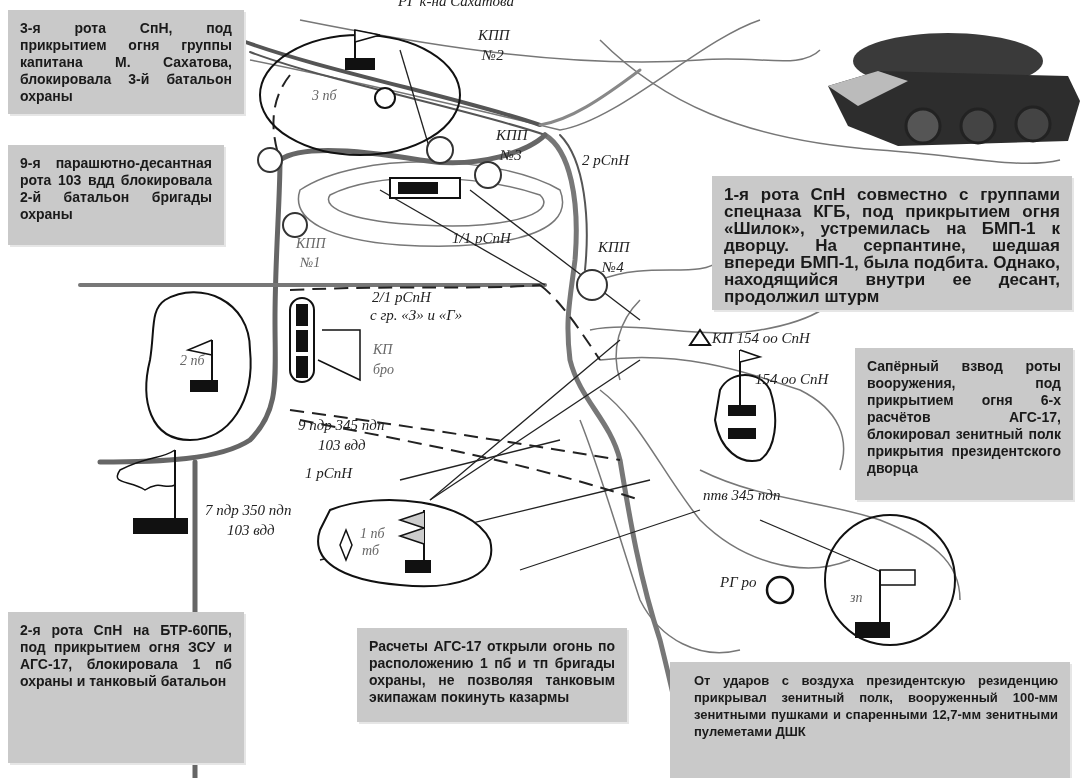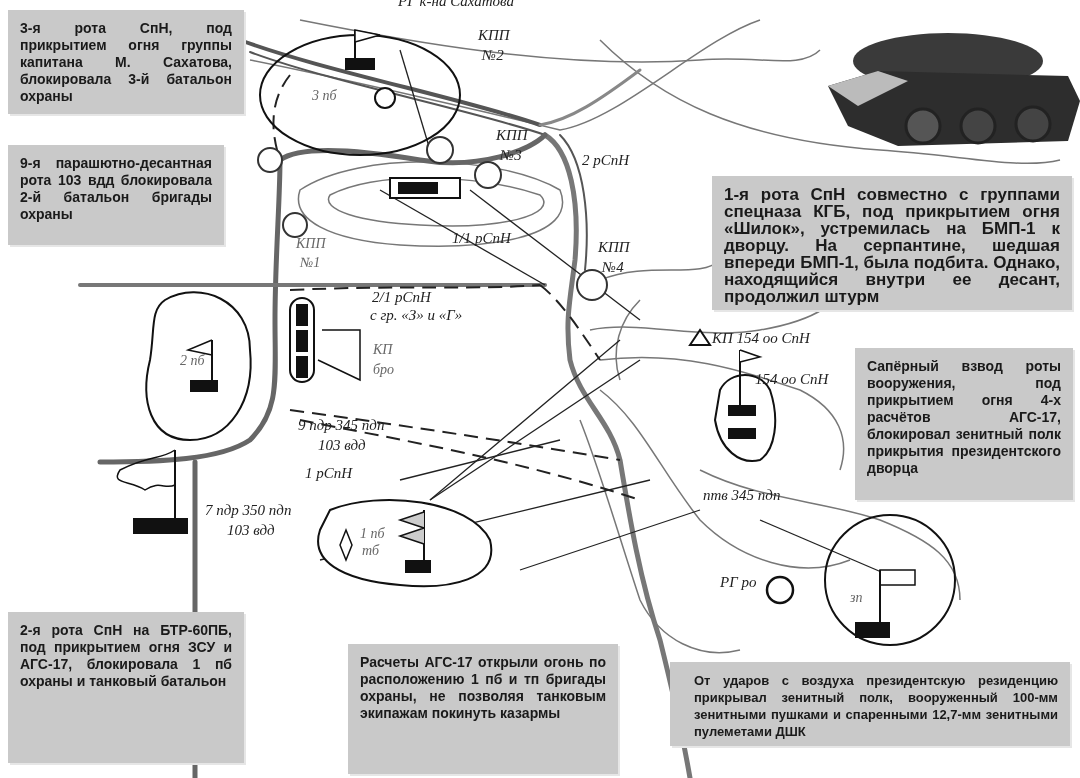--- a/index.html
+++ b/index.html
@@ -149,16 +149,16 @@
   <path d="M10,80 L60,65 L250,70 L262,95 L250,135 L80,140 L30,120 Z" fill="#2d2d2d"></path>
   <path d="M10,80 L60,65 L90,75 L40,100 Z" fill="#bbb"></path>
   <circle cx="105" cy="120" r="17" fill="#555" stroke="#222" stroke-width="3"></circle>
   <circle cx="160" cy="120" r="17" fill="#444" stroke="#222" stroke-width="3"></circle>
   <circle cx="215" cy="118" r="17" fill="#444" stroke="#222" stroke-width="3"></circle>
 </svg>
 
 <div class="callout" style="left:8px;top:10px;width:236px;height:104px;">3-я рота СпН, под прикрытием огня группы капитана М. Сахатова, блокировала 3-й батальон охраны</div>
 <div class="callout" style="left:8px;top:145px;width:216px;height:100px;">9-я парашютно-десантная рота 103 вдд блокировала 2-й батальон бригады охраны</div>
 <div class="callout" style="left:712px;top:176px;width:360px;height:134px;font-size:17px;">1-я рота СпН совместно с группами спецназа КГБ, под прикрытием огня «Шилок», устремилась на БМП-1 к дворцу. На серпантине, шедшая впереди БМП-1, была подбита. Однако, находящийся внутри ее десант, продолжил штурм</div>
-<div class="callout" style="left:855px;top:348px;width:218px;height:152px;">Сапёрный взвод роты вооружения, под прикрытием огня 4-х расчётов АГС-17, блокировал зенитный полк прикрытия президентского дворца</div>
+<div class="callout" style="left:855px;top:348px;width:218px;height:152px;">Сапёрный взвод роты вооружения, под прикрытием огня 6-х расчётов АГС-17, блокировал зенитный полк прикрытия президентского дворца</div>
 <div class="callout" style="left:8px;top:612px;width:236px;height:151px;">2-я рота СпН на БТР-60ПБ, под прикрытием огня ЗСУ и АГС-17, блокировала 1 пб охраны и танковый батальон</div>
-<div class="callout" style="left:348px;top:628px;width:270px;height:130px;margin-top:16px;">Расчеты АГС-17 открыли огонь по расположению 1 пб и тп бригады охраны, не позволяя танковым экипажам покинуть казармы</div>
-<div class="callout" style="left:670px;top:662px;width:400px;height:84px;font-size:13px;padding-left:24px;">От ударов с воздуха президентскую резиденцию прикрывал зенитный полк, вооруженный 100-мм зенитными пушками и спаренными 12,7-мм зенитными пулеметами ДШК</div>
+<div class="callout" style="left:357px;top:628px;width:270px;height:94px;">Расчеты АГС-17 открыли огонь по расположению 1 пб и тп бригады охраны, не позволяя танковым экипажам покинуть казармы</div>
+<div class="callout" style="left:670px;top:662px;width:400px;height:116px;font-size:13px;padding-left:24px;">От ударов с воздуха президентскую резиденцию прикрывал зенитный полк, вооруженный 100-мм зенитными пушками и спаренными 12,7-мм зенитными пулеметами ДШК</div>
 
 </body></html>

